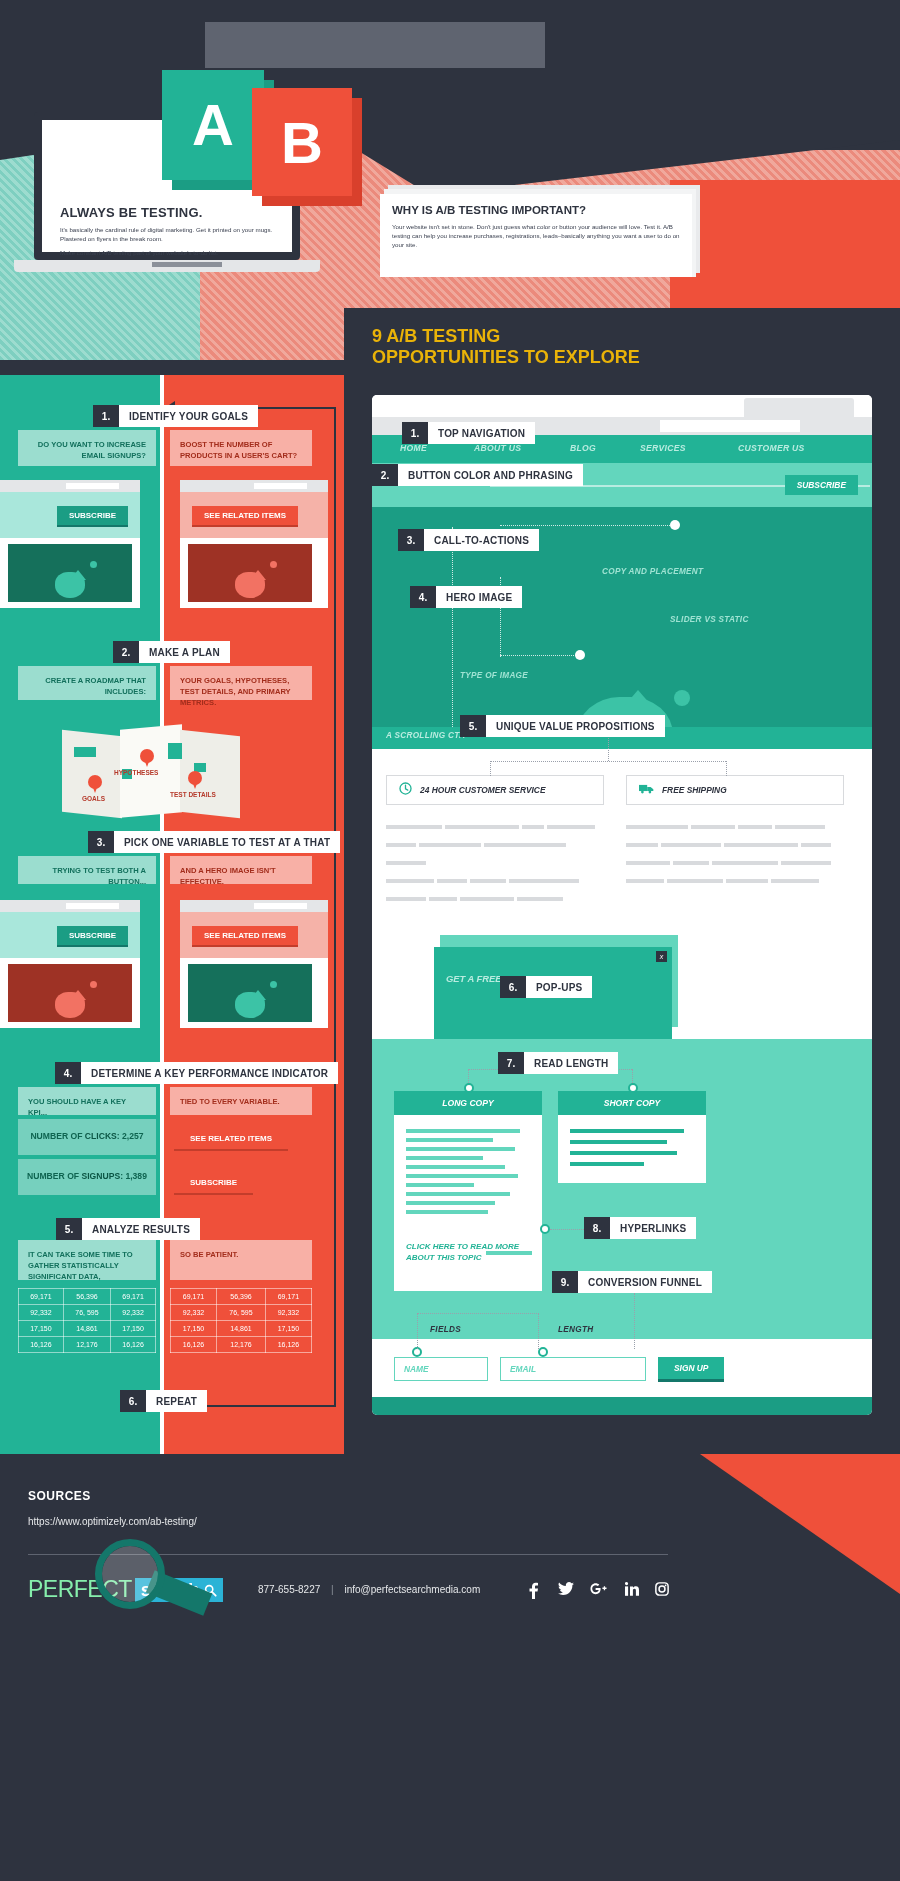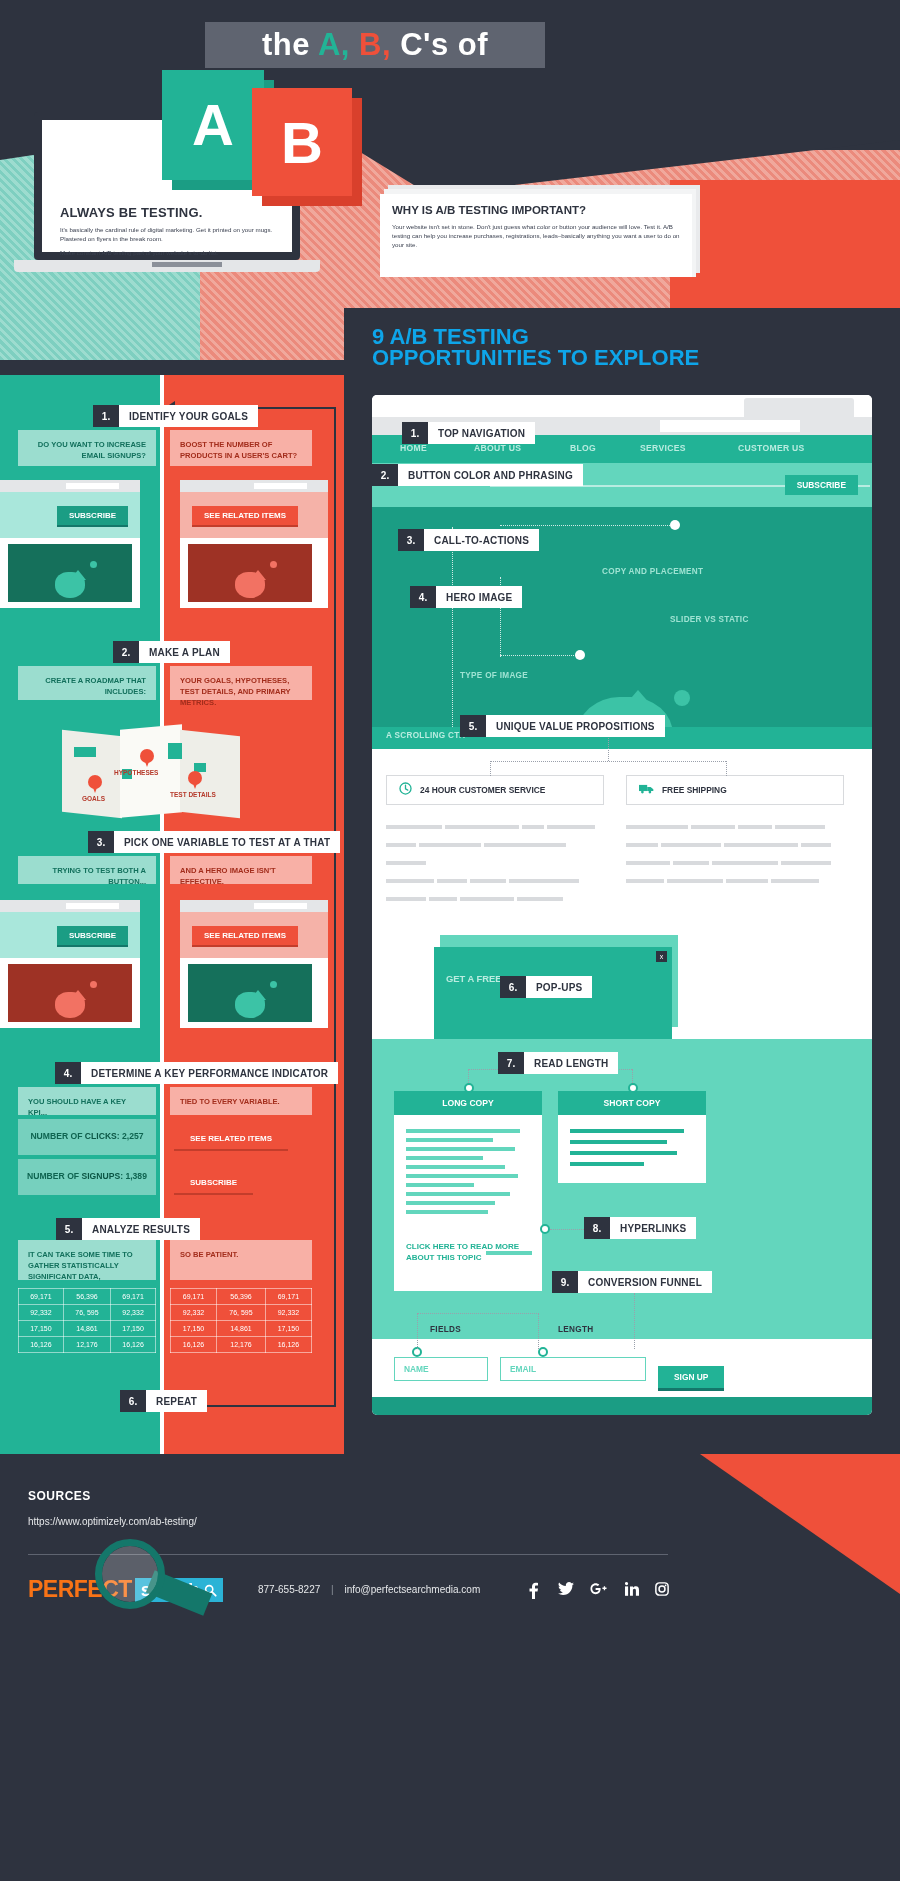--- a/index.html
+++ b/index.html
@@ -50,21 +50,21 @@
   .why-s1 { position:absolute; left:8px; top:0; width:312px; height:88px; background:#e9eaec; }
   .why-s2 { position:absolute; left:4px; top:4px; width:312px; height:88px; background:#f3f4f5; }
   .why-card { position:absolute; left:0; top:9px; width:312px; height:83px; background:#fff; padding:10px 12px; }
   .why-h { font-size: 11.5px; font-weight: bold; color: #2e333f; }
   .why-p { font-size: 6.2px; color: #3b4150; line-height: 9px; margin-top: 6px; }
 
   
   .colhead-l { position: absolute; left: 0; top: 310px; width: 308px; height: 65px; background: #2e333f; padding: 14px 18px; }
   .colhead-r { position: absolute; left: 344px; top: 308px; width: 556px; height: 1146px; background: #2e333f; }
   .colhead-title { font-size: 17px; font-weight: bold; color: #fff; line-height: 21px; }
-  .colhead-rt { position:absolute; left: 28px; top: 18px; font-size: 22px; font-weight:bold; color:#0ea5e9; line-height:21px; }
+  .colhead-rt { position:absolute; left: 28px; top: 18px; font-size: 18px; font-weight:bold; color:#eab308; line-height:21px; }
 
   
   .lc { position: absolute; left: 0; top: 375px; width: 344px; height: 1079px; }
   .lc-teal { position: absolute; left: 0; top: 0; width: 160px; height: 1079px; background: #22b396; }
   .lc-red  { position: absolute; left: 164px; top: 0; width: 180px; height: 1079px; background: #ef503a; }
   .lc-gap  { position: absolute; left: 160px; top: 0; width: 4px; height: 1079px; background: #fff; }
 
   .step-lbl { position: absolute; display: flex; height: 22px; z-index: 6; }
   .step-num { width: 26px; background: #2e333f; color: #fff; font-size: 10px; font-weight: bold;
       display:flex; align-items:center; justify-content:center; }
@@ -102,21 +102,21 @@
   .dtable td { font-size:7px; text-align:center; padding:4px 6px; }
   .tbl-teal td { border:1px solid rgba(255,255,255,.5); color:#fff; }
   .tbl-red td { border:1px solid rgba(255,255,255,.5); color:#fff; }
   .mag { position:absolute; left:95px; top:1539px; width:70px; height:70px; border:7px solid #14776a; border-radius:50%; z-index:7;}
   .mag-h { position:absolute; left:148px; top:1581px; width:62px; height:24px; background:#14776a; transform: rotate(22deg); z-index:7;}
   .mag-gl { position:absolute; left:102px; top:1546px; width:56px; height:56px; border-radius:50%; background:rgba(255,255,255,.22); z-index:7;}
 
   .repeat-arrow { position:absolute; border:2px solid #2e333f; border-right:none; }
 
   
-  .rc { position:absolute; left:372px; top:395px; width:500px; height:1020px; background:#fff; border-radius:5px; overflow:hidden;}
+  .rc { position:absolute; left:372px; top:395px; width:500px; height:1020px; background:#fff; border-radius:5px; overflow:hidden;font-style:italic;}
   .rc-tabbar { position:absolute; left:0; top:0; width:500px; height:22px; background:#fff; }
   .rc-tab { position:absolute; right:18px; top:3px; width:110px; height:19px; background:#e4e6e8; border-radius:3px 3px 0 0;}
   .rc-urlbar { position:absolute; left:0; top:22px; width:500px; height:18px; background:#e4e6e8;}
   .rc-url { position:absolute; left:288px; top:25px; width:140px; height:12px; background:#fff;}
   .rc-nav { position:absolute; left:0; top:40px; width:500px; height:28px; background:#22b396;}
   .rc-navitem { position:absolute; top:48px; font-size:8.6px; color:#b9ece0; font-weight:bold; letter-spacing:.3px;}
   .rc-sub { position:absolute; left:0; top:68px; width:500px; height:44px; background:#63d6bd;}
   .rc-subbtn { position:absolute; right:14px; top:80px; background:#22b396; color:#fff; font-size:8.4px;
       font-weight:bold; padding:5px 12px;}
   .rc-subline { position:absolute; left:118px; top:90px; width:380px; height:2px; background:rgba(255,255,255,.55);}
@@ -140,39 +140,39 @@
   .copycard { position:absolute; background:#fff;}
   .copy-head { height:24px; background:#22b396; color:#fff; font-size:8.6px; font-weight:bold;
       display:flex; align-items:center; justify-content:center; }
   .cl i { display:block; height:4px; background:#63d6bd; margin-bottom:5px;}
   .sc i { display:block; height:4px; background:#22b396; margin-bottom:7px;}
   .clickhere { position:absolute; font-size:8px; font-weight:bold; color:#22b396; line-height:11px;}
   .rc-form { position:absolute; left:0; top:944px; width:500px; height:58px; background:#fff;}
   .fld { position:absolute; height:24px; border:1.5px solid #63d6bd; background:#fff; color:#63d6bd;
       font-size:8.4px; font-weight:bold; display:flex; align-items:center; padding:0 9px;}
   .signup { position:absolute; background:#22b396; color:#fff; font-size:8.4px; font-weight:bold;
-      padding:6px 16px; box-shadow:0 3px 0 #14776a;margin-top:9px;}
+      padding:6px 16px; box-shadow:0 3px 0 #14776a;}
   .rc-foot { position:absolute; left:0; top:1002px; width:500px; height:18px; background:#1b9d84;}
   .dotline { position:absolute; border-top:1.5px dotted rgba(255,255,255,.8); }
   .dotlinev { position:absolute; border-left:1.5px dotted rgba(255,255,255,.8); }
   .dotline-d { position:absolute; border-top:1.5px dotted #9aa0ab; }
   .dotlinev-d { position:absolute; border-left:1.5px dotted #9aa0ab; }
   .knob { position:absolute; width:10px; height:10px; border-radius:50%; background:#fff; }
   .knob-o { position:absolute; width:10px; height:10px; border-radius:50%; border:2px solid #22b396; background:#fff;}
   .rlabel { position:absolute; font-size:8.2px; font-weight:bold; color:#9fe3d3; letter-spacing:.3px;}
   .rlabel-d { position:absolute; font-size:8.2px; font-weight:bold; color:#2e333f; letter-spacing:.3px;}
 
   
   .footer { position:absolute; left:0; top:1454px; width:900px; height:427px; background:#2e333f; overflow:hidden;text-align:center;}
   .foot-red2 { position:absolute; left:700px; top:0; width:200px; height:140px; background:#ef503a;}
   .src-h { position:absolute; left:28px; top:35px; font-size:12px; font-weight:bold; color:#fff; letter-spacing:.5px;}
   .src-u { position:absolute; left:28px; top:62px; font-size:10px; color:#e6e8ea;}
   .foot-rule { position:absolute; left:28px; top:100px; width:640px; height:1px; background:#5f6470;}
   .logo { position:absolute; left:28px; top:122px; display:flex; align-items:center;}
-  .logo-p { font-size:23px; font-weight:bold; color:#f97316; letter-spacing:-.5px;}
+  .logo-p { font-size:23px; font-weight:normal; color:#86efac; letter-spacing:-.5px;}
   .logo-s { background:#2bb3d6; color:#fff; font-size:19px; font-weight:bold; padding:1px 6px; margin-left:3px; letter-spacing:-.5px;}
   .foot-contact { position:absolute; left:258px; top:130px; font-size:10px; color:#e6e8ea;}
   .soc { position:absolute; top:128px; color:#fff; font-size:16px; font-weight:bold;}
 </style>
 </head>
 <body>
 
 <div class="page">
 
   <div class="hdr">
@@ -197,26 +197,20 @@
     <div class="why-stack">
       <div class="why-s1"></div>
       <div class="why-s2"></div>
       <div class="why-card">
         <div class="why-h">WHY IS A/B TESTING IMPORTANT?</div>
         <div class="why-p">Your website isn't set in stone. Don't just guess what color or button your audience will love. Test it. A/B testing can help you increase purchases, registrations, leads–basically anything you want a user to do on your site.</div>
       </div>
     </div>
 
     <div class="title-box"></div>
-    <div class="title-line1">
-      <span>the</span>
-      <span class="t-a">A,</span>
-      <span class="t-b">B,</span>
-      <span>C's of</span>
-    </div>
     <div class="sq-a-sh"></div>
     <div class="sq-b-sh"></div>
     <div class="sq-a">
       <div class="sq-letter">A</div>
     </div>
     <div class="sq-b">
       <div class="sq-letter">B</div>
     </div>
   </div>
 

